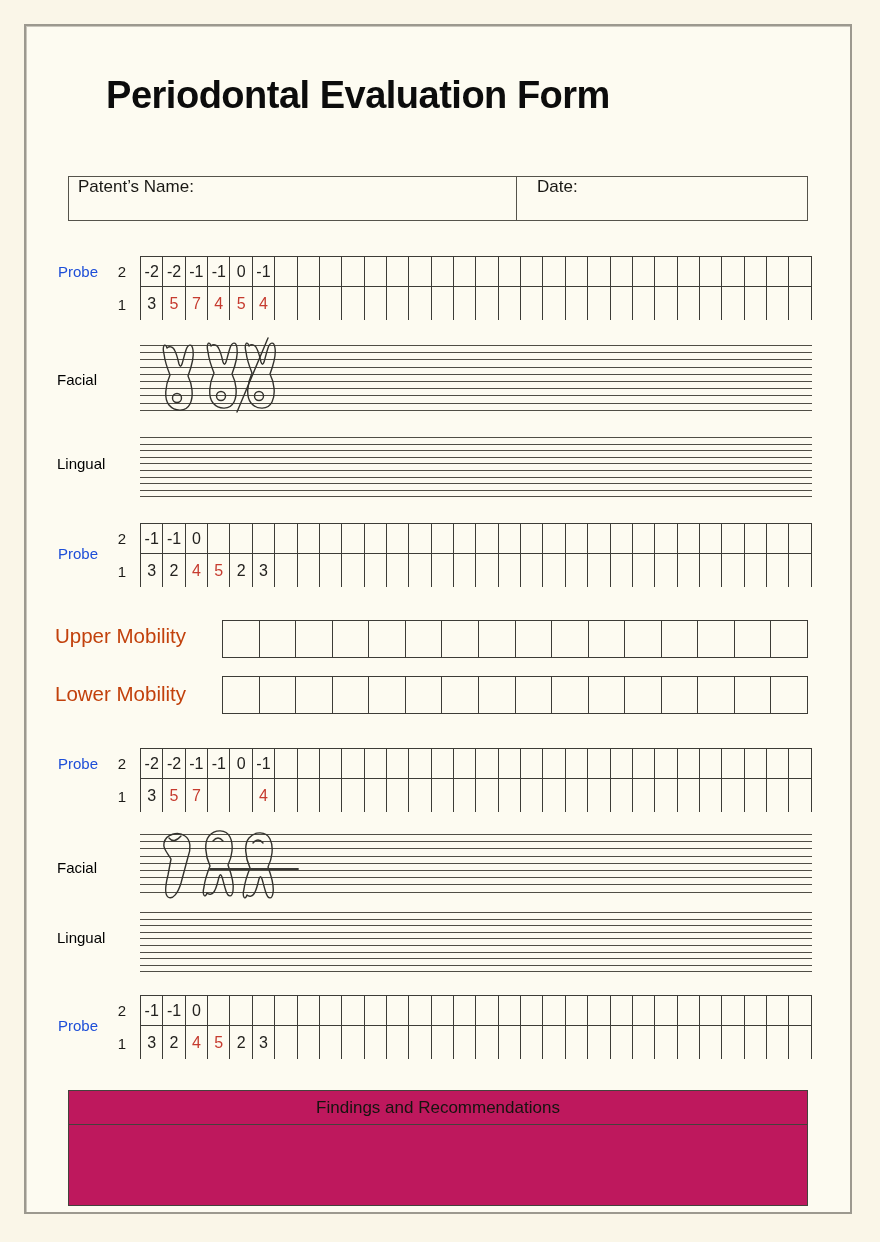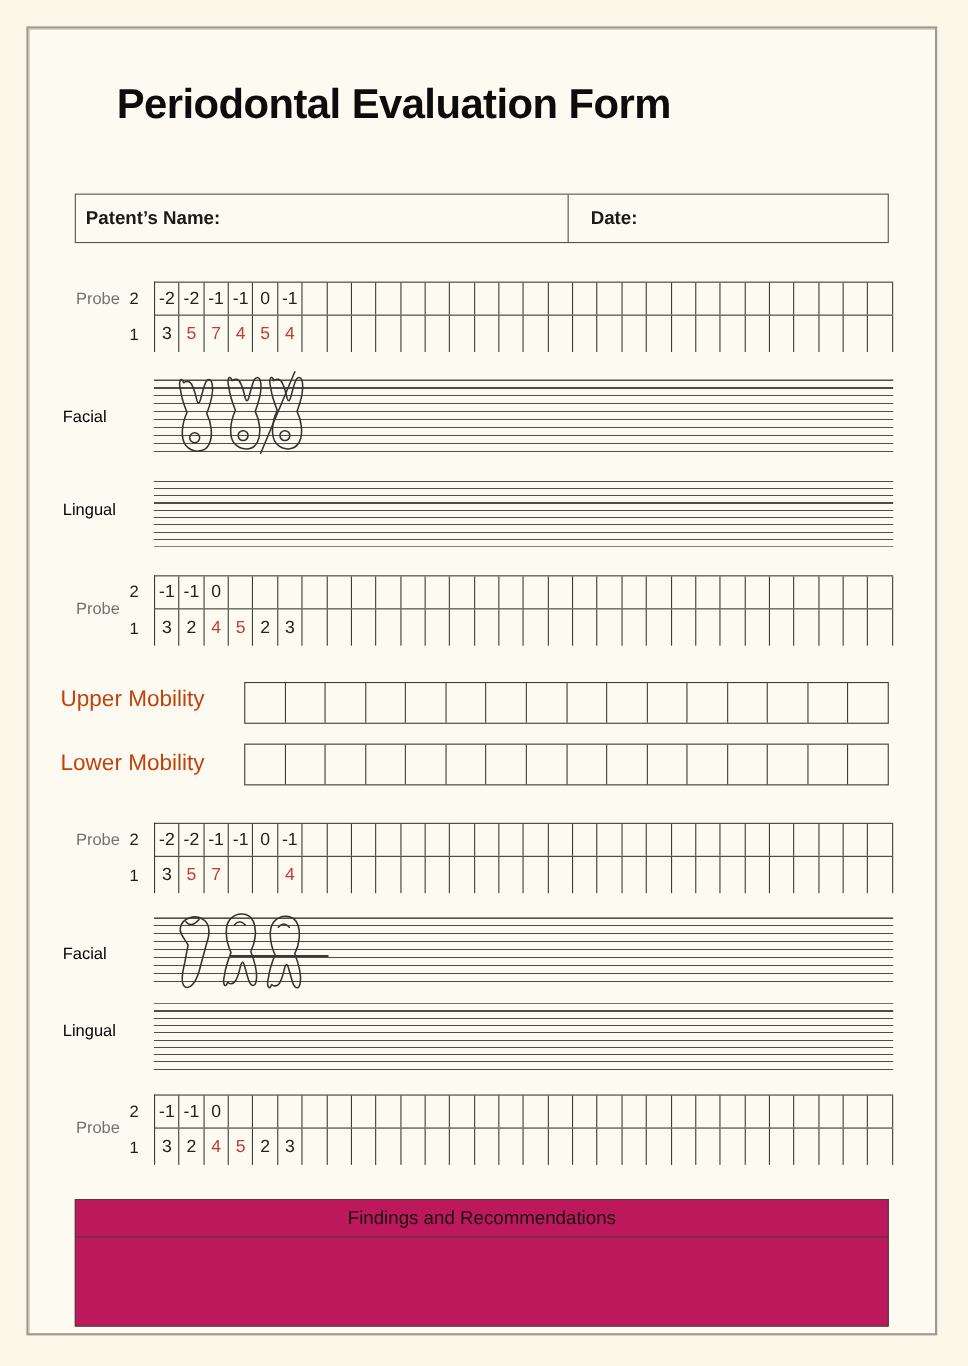--- a/index.html
+++ b/index.html
@@ -25,27 +25,27 @@
     text-align:center;
     font-size:38px;font-weight:700;letter-spacing:-0.5px;color:#0c0c0c;
   }
 
   
   .patient-box{
     position:absolute;left:68px;top:176px;width:740px;height:45px;
     border:1px solid #55534b;box-sizing:border-box;display:flex;
     background:#fdfbf1;
   }
-  .patient-box .fcell{display:flex;align-items:center;padding-left:9px;font-size:17px;color:#1a1915;font-weight:bold;}
+  .patient-box .fcell{display:flex;align-items:flex-start;padding-left:9px;font-size:17px;color:#1a1915;}
   .patient-box .fcell.name{width:447px;box-sizing:border-box;}
   .patient-box .fcell.date{flex:1;border-left:1px solid #55534b;padding-left:20px;}
 
   
   .probe{position:absolute;left:0;width:880px;height:66px;}
-  .probe .plabel{position:absolute;left:69px;font-size:15px;color:#737373;}
+  .probe .plabel{position:absolute;left:58px;font-size:15px;color:#1d4ed8;}
   .probe .rnum{position:absolute;left:114px;width:16px;text-align:center;font-size:15px;color:#1c1b18;}
   .probe .grid{position:absolute;left:140px;top:0;width:672px;}
   .prow{display:flex;border-left:1.6px solid #3d3c37;box-sizing:border-box;}
   .prow.r2{height:31px;border-top:1.6px solid #3d3c37;border-bottom:1.6px solid #3d3c37;}
   .prow.r1{height:33px;}
   .pcell{
     flex:1;border-right:1.6px solid #3d3c37;box-sizing:border-box;
     display:flex;align-items:center;justify-content:center;
     font-size:16px;color:#23221f;
   }

